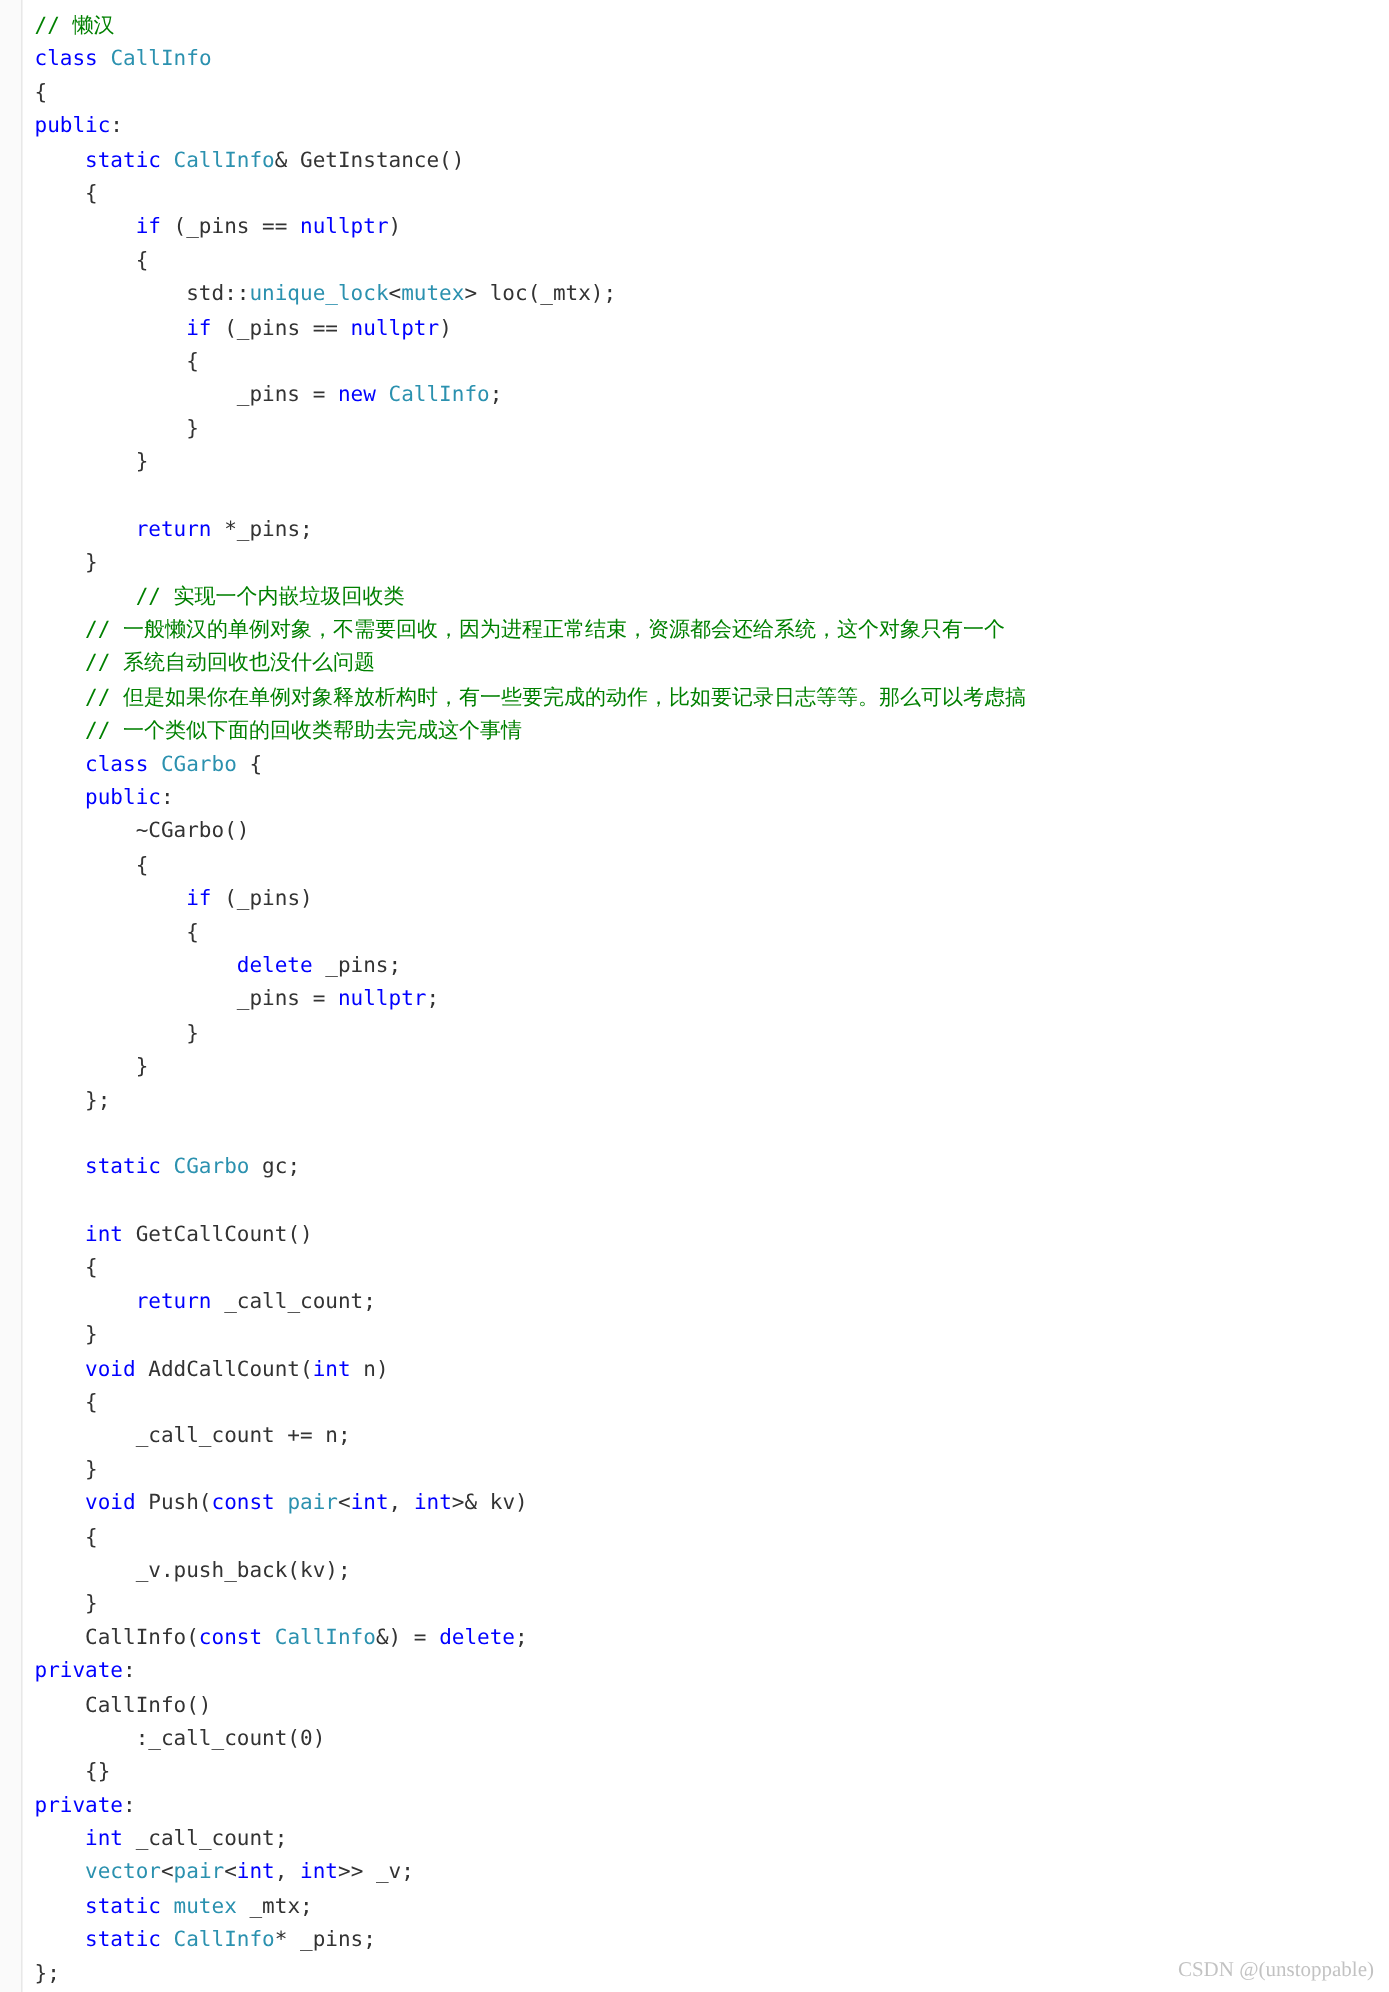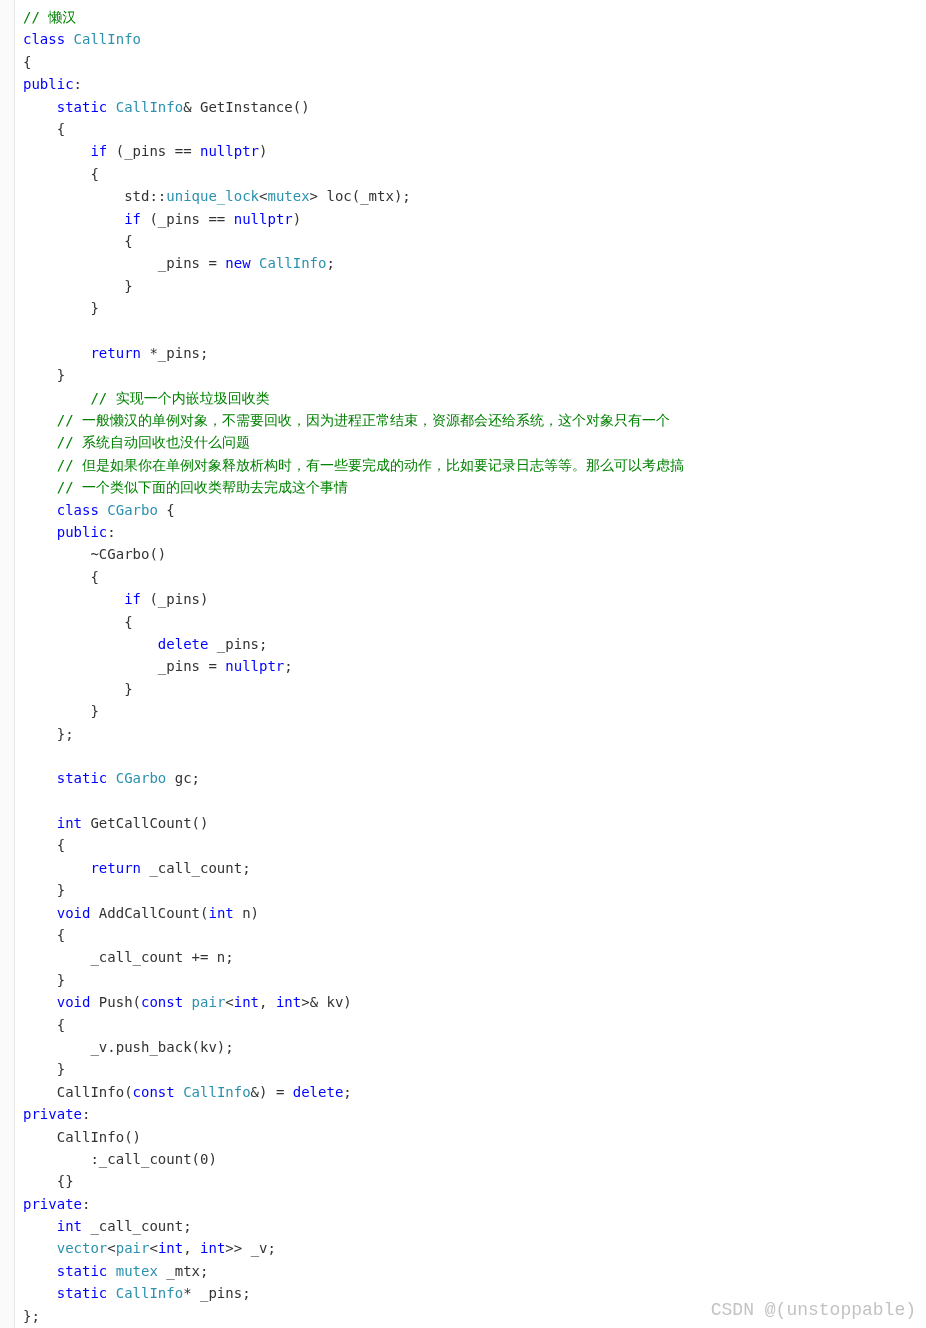--- a/index.html
+++ b/index.html
@@ -30,22 +30,22 @@
     flex: 1;
   }
   .comment { color: #008000; }
   .keyword { color: #0000ff; }
   .type    { color: #2b91af; }
   .watermark {
     position: absolute;
     bottom: 8px;
     right: 10px;
     color: rgba(120,120,120,0.45);
-    font-family: Liberation Mono, monospace;
-    font-size: 18px;
+    font-family: Liberation Serif, serif;
+    font-size: 14px;
     pointer-events: none;
   }
 </style>
 </head>
 <body>
 
 <div class="code-container">
   <div class="gutter"></div>
   <pre><span class="comment">// 懒汉</span>
 <span class="keyword">class</span><span class="type"> CallInfo</span>

